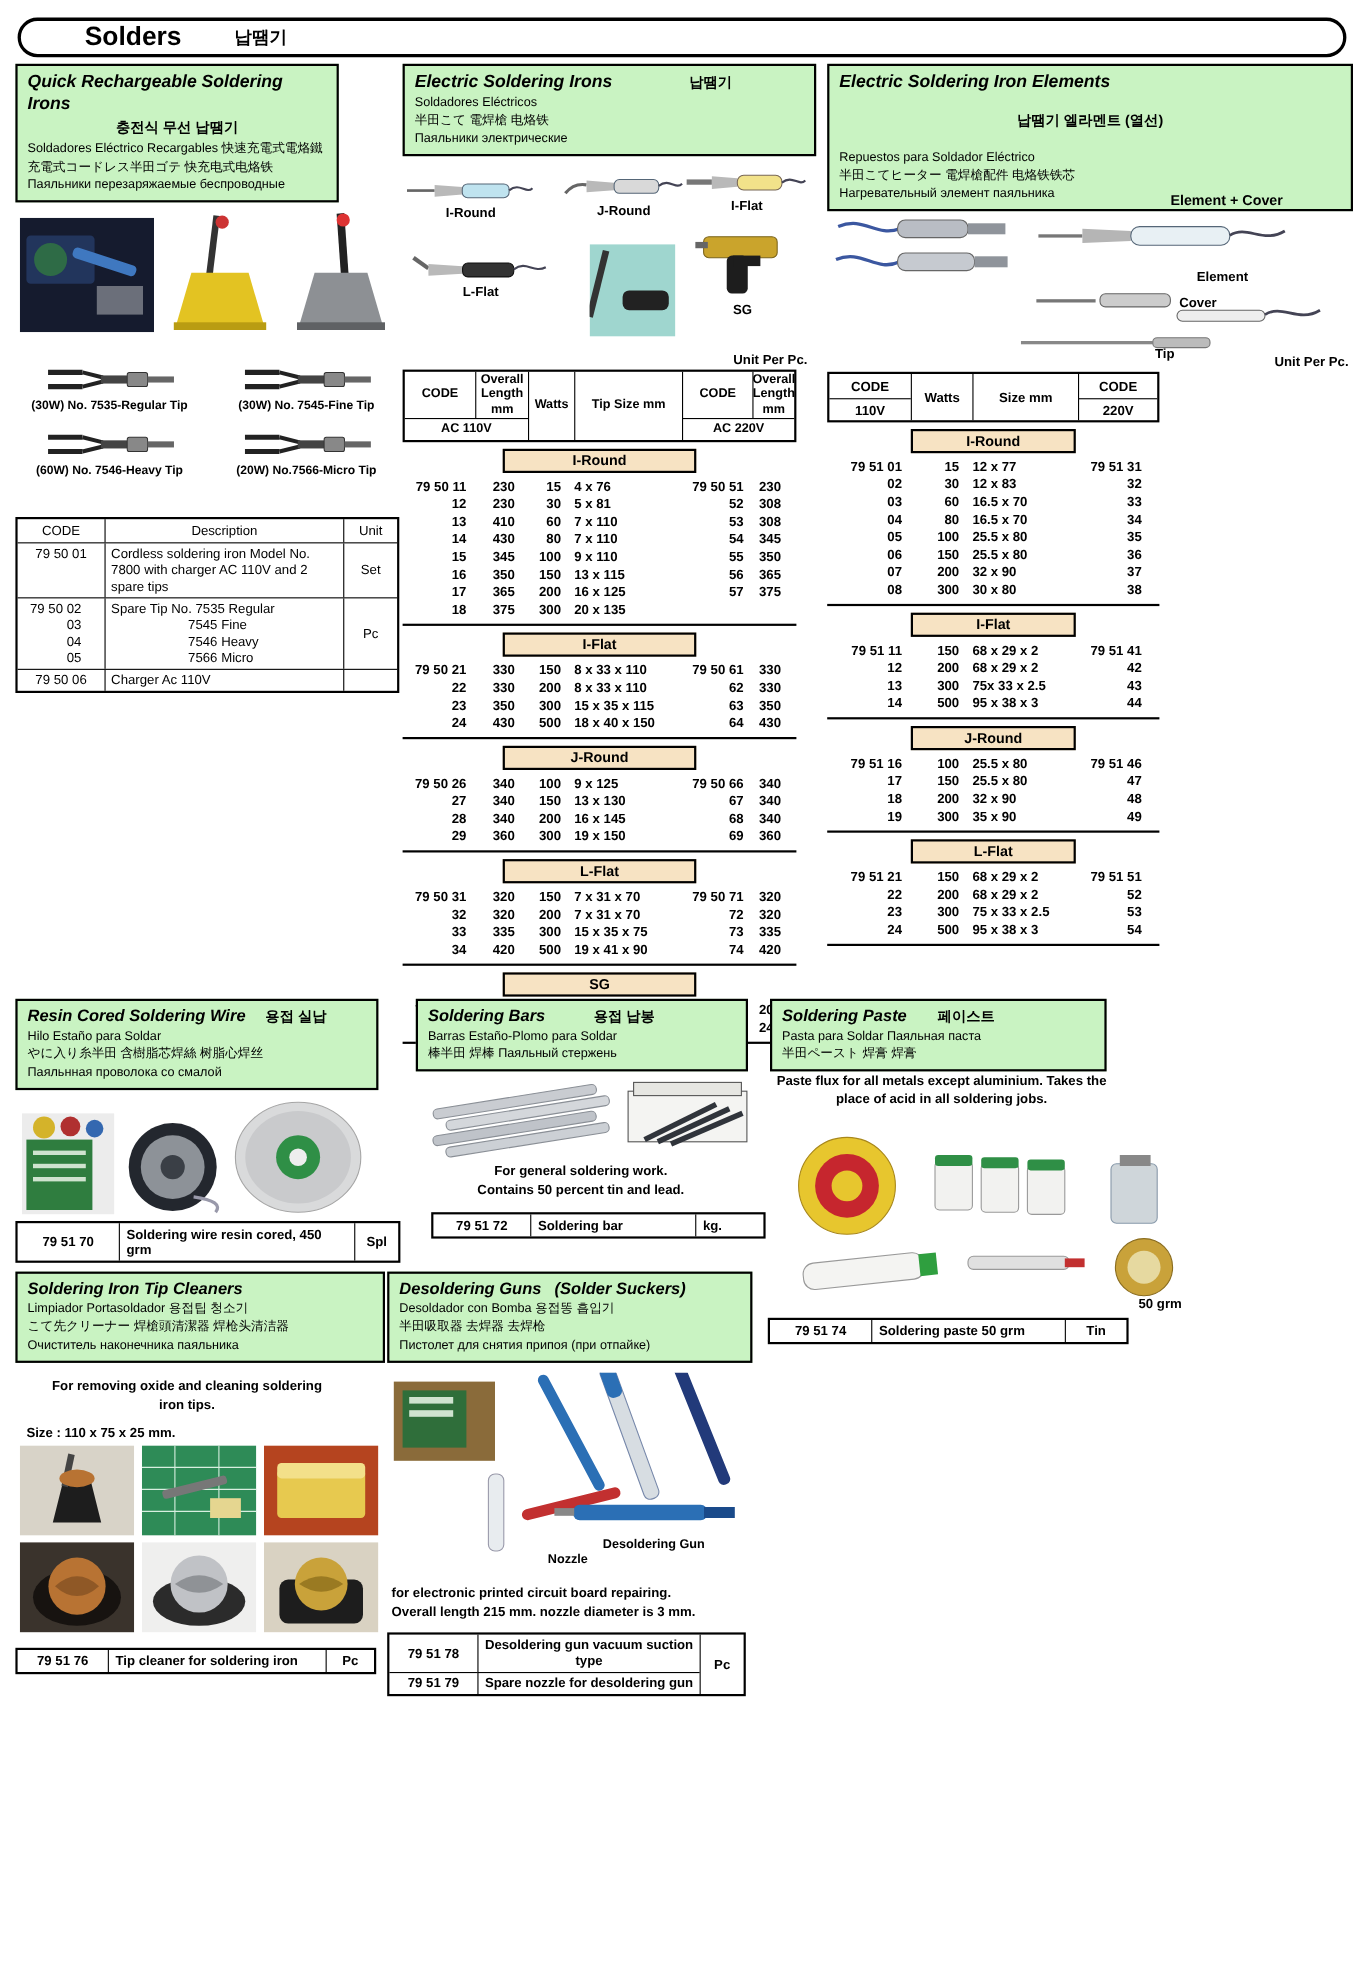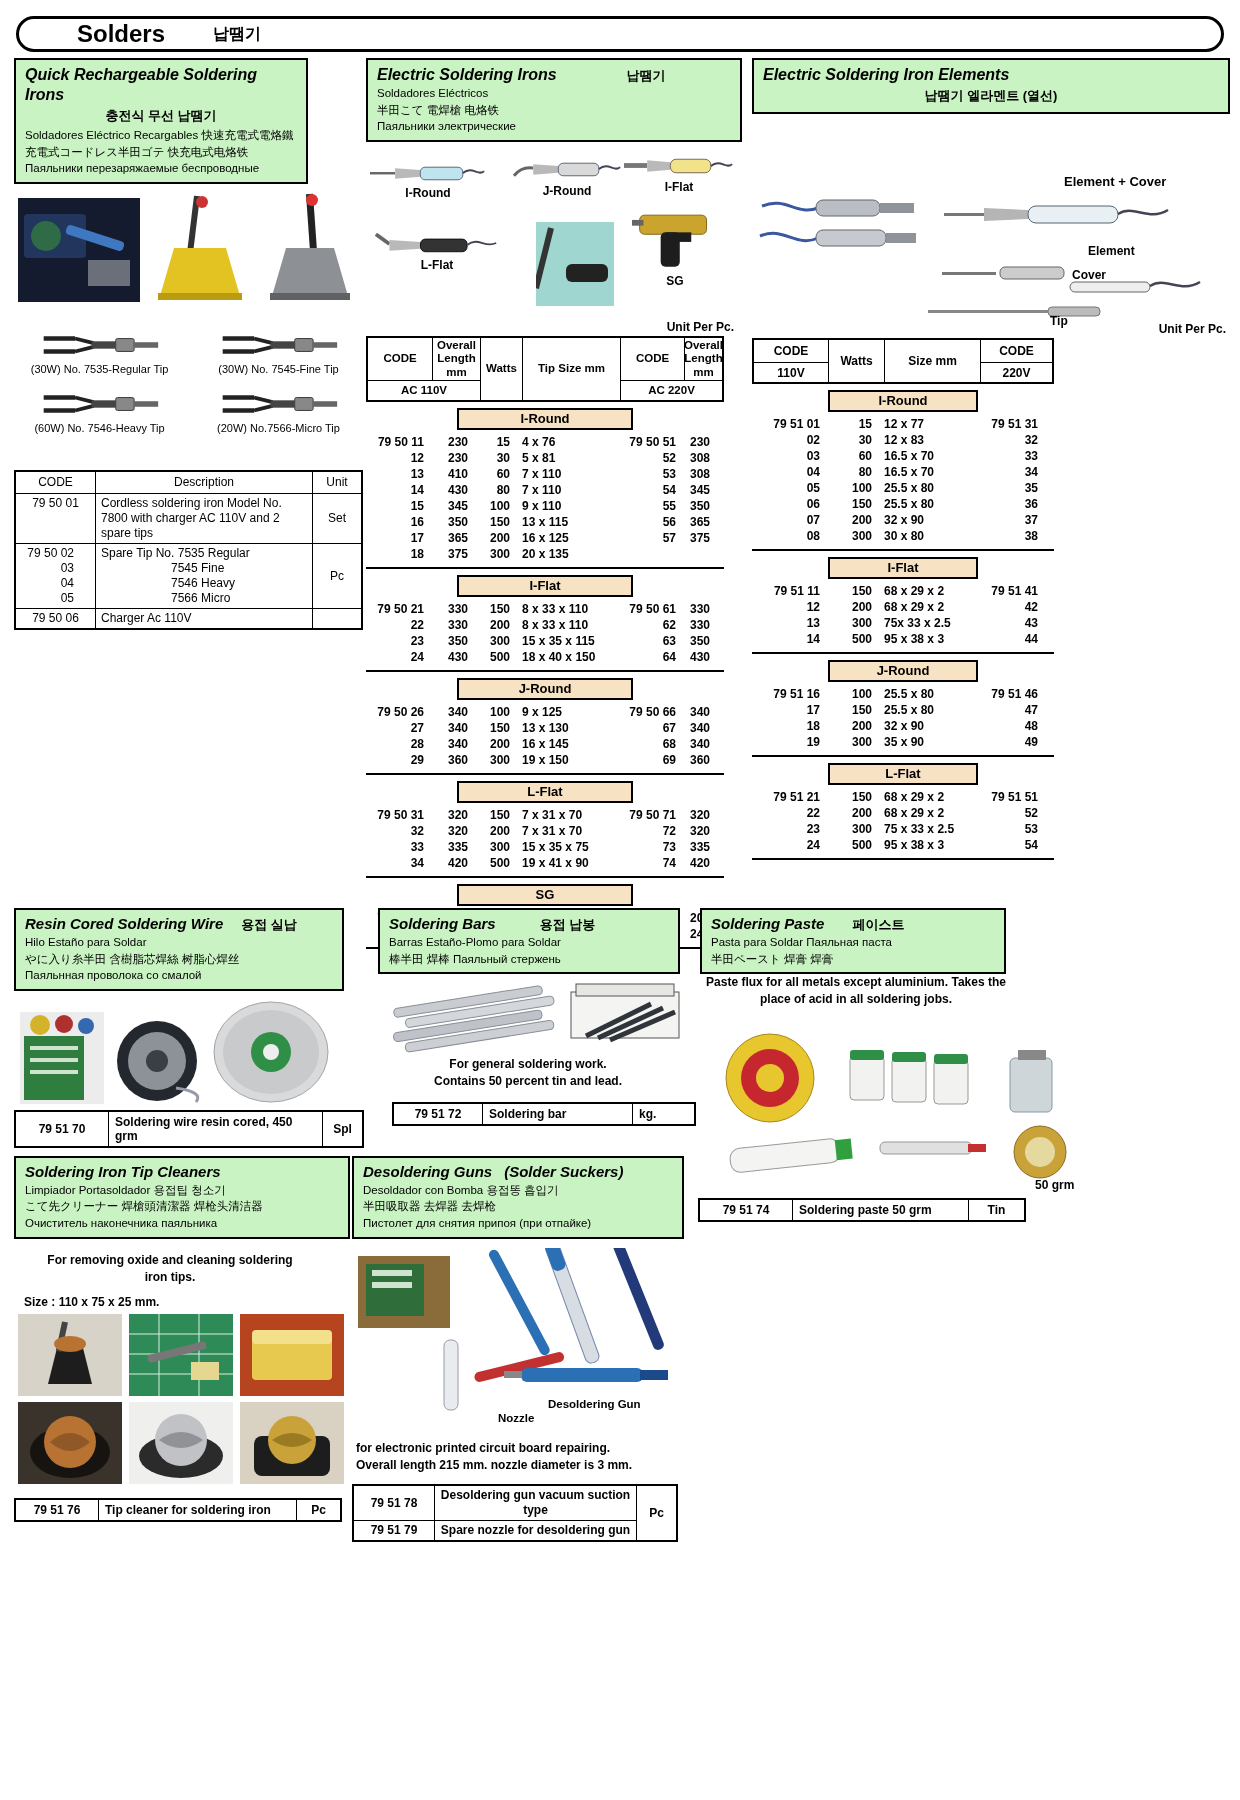--- a/index.html
+++ b/index.html
@@ -62,21 +62,21 @@
 .mini>div.nl{border-left:none;justify-content:center;text-align:center}
 .mini>div.cen{justify-content:center;text-align:center}
 
 .dstab{display:grid;grid-template-columns:80px 202px 40px;border:2px solid #000;font-size:12px;font-weight:bold;background:#fff}
 .ds-c{border-left:1.5px solid #000;display:flex;align-items:center;justify-content:center;text-align:center;padding:2px 4px;line-height:1.25}
 .ds-c.nl{border-left:none}
 .ds-top{border-top:1.5px solid #000}
 .photos-row{display:flex;align-items:flex-end;gap:10px}
 .tips-grid{display:grid;grid-template-columns:1fr 1fr;gap:16px 8px}
 .tip-cell{display:flex;flex-direction:column;align-items:center;gap:5px}
-.tip-cap{font-size:11px;font-weight:normal;white-space:nowrap}
+.tip-cap{font-size:11px;font-weight:bold;white-space:nowrap}
 .img-item{position:absolute;display:flex;flex-direction:column;align-items:center;gap:2px}
 .note{font-size:12px;font-weight:bold;line-height:1.4}
 .note-c{text-align:center}
 .tiles{display:flex;gap:7px}
 </style>
 </head>
 <body>
 
 <div id="page">
 
@@ -521,21 +521,27 @@
               <span class="c-code">77</span>
               <span class="c-num">245</span>
             </div>
           </div>
       </div>
     </div>
   </div>
 
   <section class="abs gbox" style="left:752px;top:58px;width:478px">
     <div class="t1">Electric Soldering Iron Elements</div>
-    <div class="kr" style="text-align:center;margin:2px 0">납땜기 엘라멘트 (열선)</div>
+    <div class="kr" style="text-align:center;margin:16px 0">납땜기 엘라멘트 (열선)</div>
+    <div>
+
+    <div class="lang">Repuestos para Soldador Eléctrico</div>
+        <div class="lang">半田こてヒーター   電焊槍配件  电烙铁铁芯</div>
+        <div class="lang">Нагревательный элемент паяльника</div>
+      </div>
   </section>
 
   <div class="abs" style="left:752px;top:170px;width:478px;height:166px">
     <svg class="abs" style="left:4px;top:22px" width="180" height="64" viewBox="0 0 180 64">
       <path d="M6 14 C 30 4, 40 24, 62 16" stroke="#3b57a0" stroke-width="3" fill="none"></path>
       <rect x="60" y="8" width="64" height="16" rx="7" fill="#b9bdc4" stroke="#666"></rect>
       <rect x="124" y="11" width="34" height="10" fill="#8f949b"></rect>
       <path d="M4 44 C 28 34, 40 56, 62 46" stroke="#3b57a0" stroke-width="3" fill="none"></path>
       <rect x="60" y="38" width="70" height="16" rx="7" fill="#c6cad0" stroke="#666"></rect>
       <rect x="130" y="41" width="30" height="10" fill="#8f949b"></rect>

